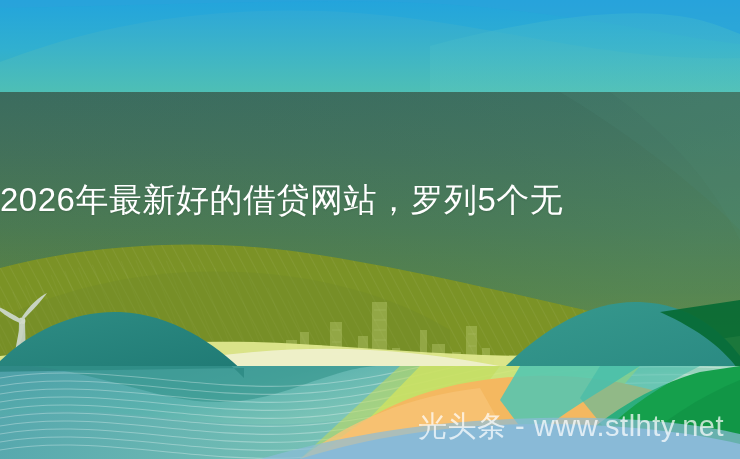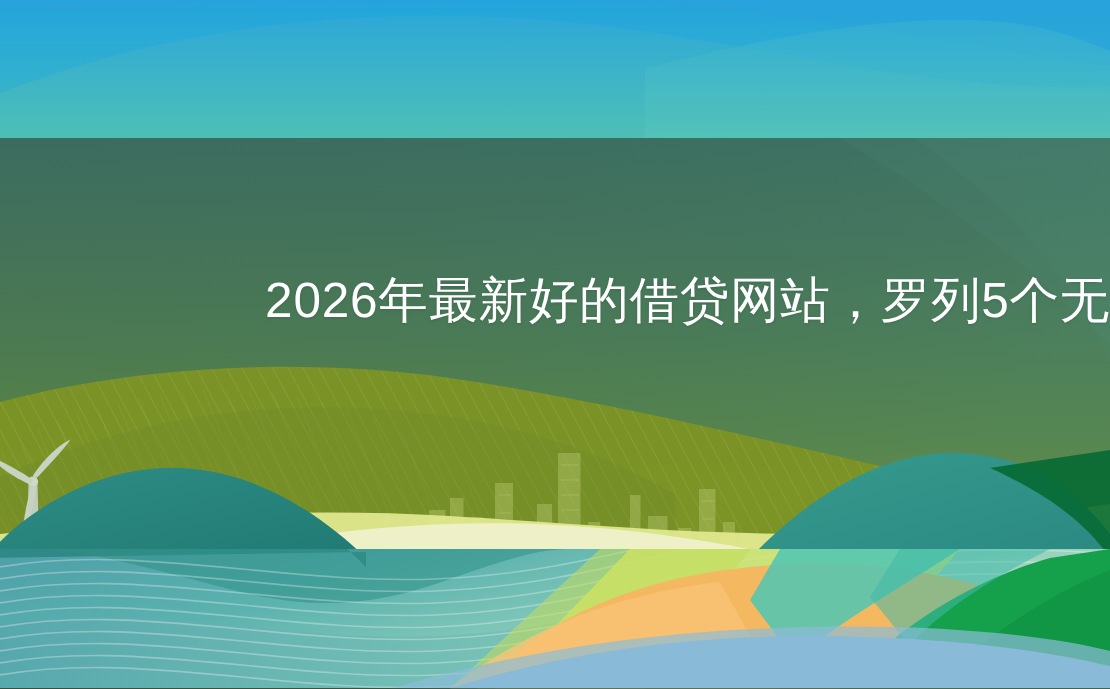--- a/index.html
+++ b/index.html
@@ -8,21 +8,21 @@
     width:740px;height:459px;
     overflow:hidden;
     font-family:"Liberation Sans","DejaVu Sans",sans-serif;
     background:#4a7850;
   }
   #banner svg.layer{
     position:absolute;left:0;top:0;width:740px;height:459px;display:block;
   }
   .title-wrap{
     position:absolute;left:0;top:176px;width:740px;
-    text-align:right;
+    text-align:left;
     z-index:40;
     pointer-events:none;
   }
   .title-line{
     display:block;
     color:#ffffff;
     font-size:33px;
     line-height:48px;
     letter-spacing:0.5px;
     white-space:nowrap;
@@ -257,14 +257,15 @@
 
       <path d="M300,459 C360,440 440,424 540,424 C620,424 690,432 740,444 L740,459 Z" fill="#82b5d4"></path>
       <path d="M260,459 C340,436 430,420 540,418 C630,416 700,424 740,434 L740,459 Z" fill="#8cbcd8" opacity="0.7"></path>
     </g>
   </svg>
 
   <div class="title-wrap">
     <span class="title-line">2026年最新好的借贷网站，罗列5个无</span>
   </div>
 
+  <div class="watermark">光头条 - www.stlhty.net</div>
 
 </div>
 
 </body></html>

